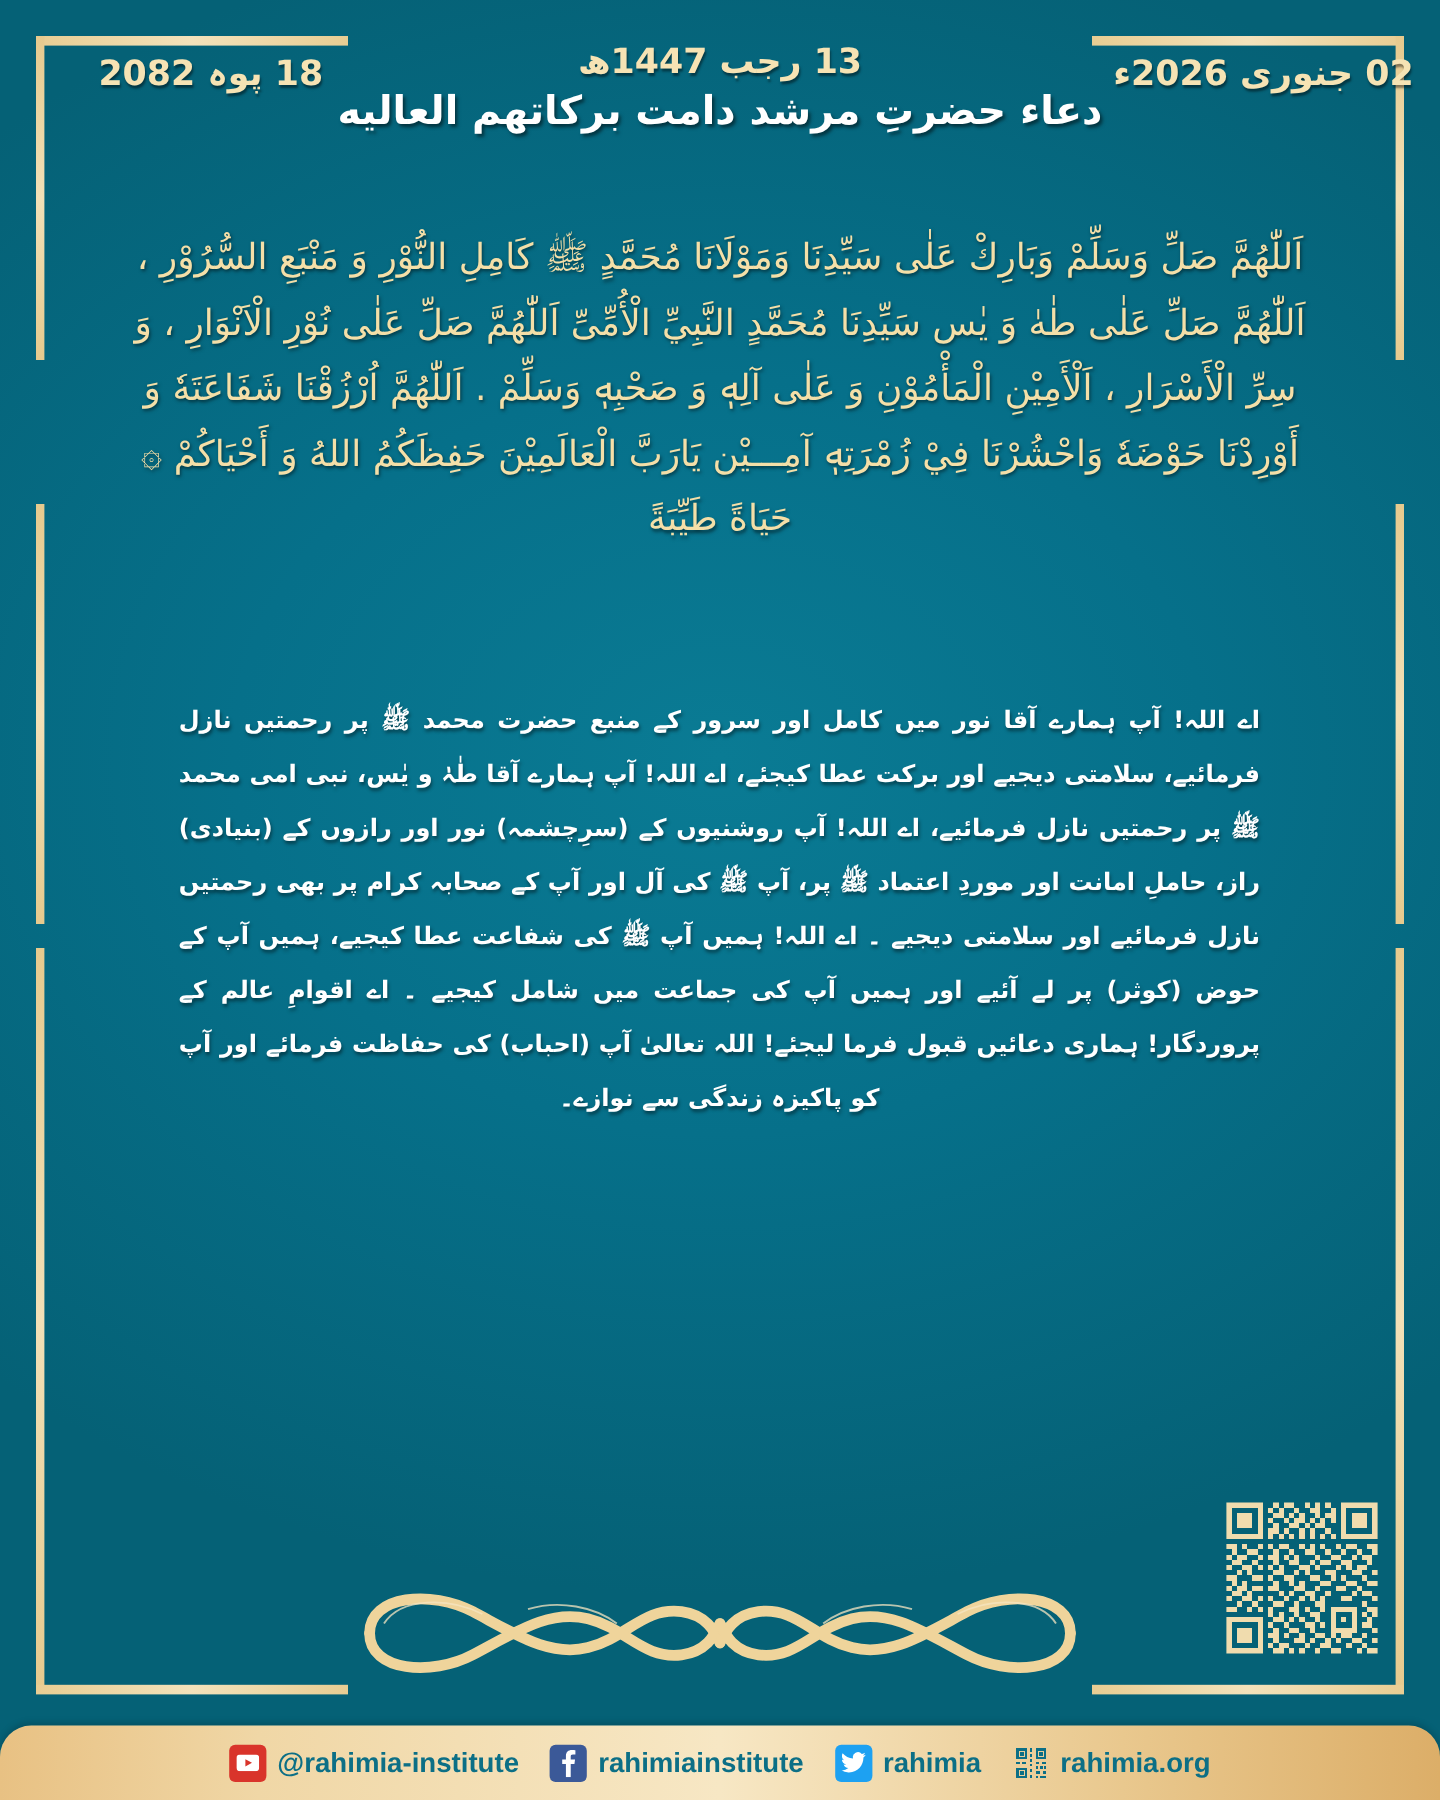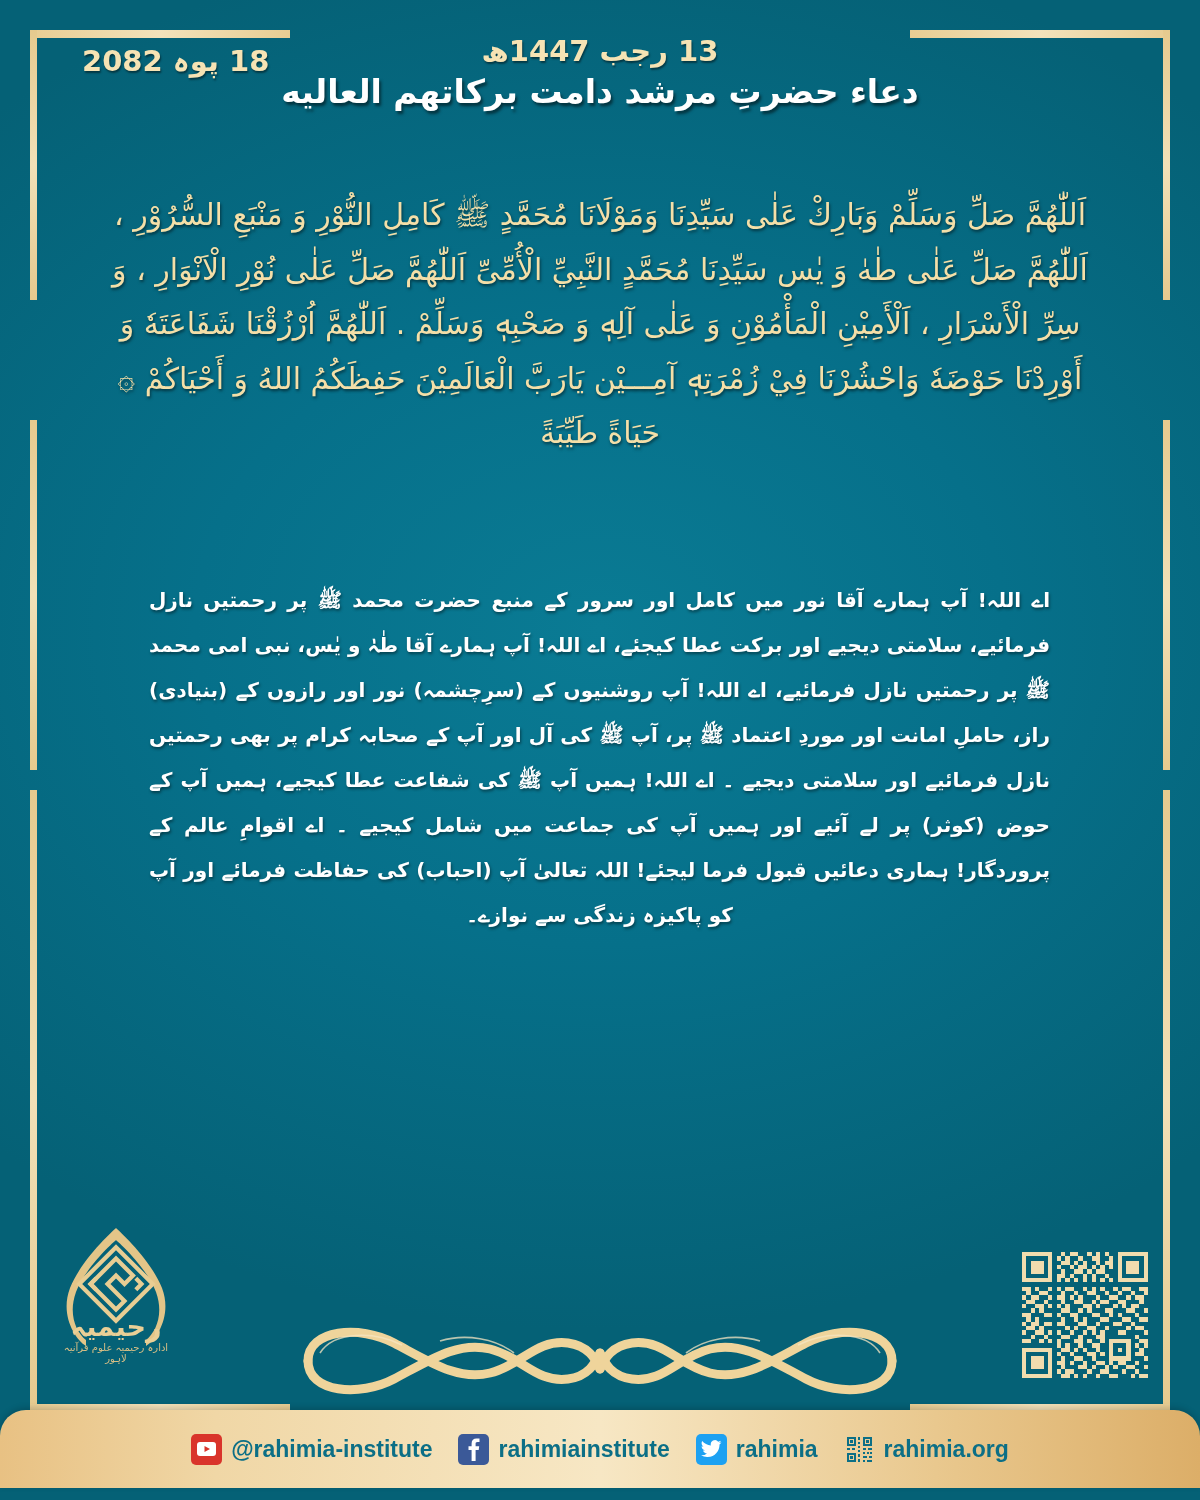--- a/index.html
+++ b/index.html
@@ -95,21 +95,21 @@
   }
 
   
   .qr { position: absolute; right: 52px; bottom: 122px; width: 126px; height: 126px; }
 
   
   .ornament { position: absolute; left: 50%; transform: translateX(-50%); bottom: 95px; width: 620px; height: 96px; }
 
   
   .footer {
-    position: absolute; left: 0; right: 0; bottom: 12px; height: 78px;
+    position: absolute; left: 0; right: 0; bottom: 0; height: 62px;
     background: linear-gradient(90deg,#e8c183 0%, #f0d7a6 18%, #f7e7c4 50%, #e9c88e 78%, #dcae68 100%);
     border-radius: 26px 26px 0 0;
     display: flex; align-items: center; justify-content: center; gap: 26px;
     box-shadow: 0 -2px 6px rgba(0,0,0,.18);
   }
   .social { display: flex; align-items: center; gap: 9px; }
   .social .handle {
     color: #0c6f86; font-size: 23px; font-weight: 700;
     font-family: "Liberation Sans", sans-serif;
     white-space: nowrap;
@@ -132,43 +132,29 @@
   <div class="frame-seg frame-v" style="right:30px; top:30px;  height:270px;"></div>
   <div class="frame-seg frame-v" style="left:30px;  top:420px; height:350px;"></div>
   <div class="frame-seg frame-v" style="right:30px; top:420px; height:350px;"></div>
   <div class="frame-seg frame-v" style="left:30px;  top:790px; height:620px;"></div>
   <div class="frame-seg frame-v" style="right:30px; top:790px; height:620px;"></div>
   <div class="frame-seg soft" style="left:30px;  top:1404px; width:260px; height:8px;"></div>
   <div class="frame-seg soft" style="right:30px; top:1404px; width:260px; height:8px;"></div>
 
   <div class="hdr">
     <div class="date date-hijri">13 رجب 1447ھ</div>
+    <div class="date date-greg">02 جنوری 2026ء</div>
     <div class="date date-bikrami">18 پوہ 2082</div>
   </div>
   <div class="title">دعاء حضرتِ مرشد دامت بركاتهم العاليه</div>
 
   <div class="arabic">اَللّٰهُمَّ صَلِّ وَسَلِّمْ وَبَارِكْ عَلٰی سَيِّدِنَا وَمَوْلَانَا مُحَمَّدٍ ﷺ كَامِلِ النُّوْرِ وَ مَنْبَعِ السُّرُوْرِ ، اَللّٰهُمَّ صَلِّ عَلٰی طٰهٰ وَ يٰس سَيِّدِنَا مُحَمَّدٍ النَّبِيِّ الْأُمِّیِّ اَللّٰهُمَّ صَلِّ عَلٰی نُوْرِ الْاَنْوَارِ ، وَ سِرِّ الْأَسْرَارِ ، اَلْأَمِيْنِ الْمَأْمُوْنِ وَ عَلٰی آلِهٖ وَ صَحْبِهٖ وَسَلِّمْ . اَللّٰهُمَّ اُرْزُقْنَا شَفَاعَتَهٗ وَ أَوْرِدْنَا حَوْضَهٗ وَاحْشُرْنَا فِيْ زُمْرَتِهٖ آمِـــيْن يَارَبَّ الْعَالَمِيْنَ حَفِظَكُمُ اللهُ وَ أَحْيَاكُمْ ۞ حَيَاةً طَيِّبَةً</div>
 
   <div class="urdu">اے اللہ! آپ ہمارے آقا نور میں کامل اور سرور کے منبع حضرت محمد ﷺ پر رحمتیں نازل فرمائیے، سلامتی دیجیے اور بركت عطا کیجئے، اے اللہ! آپ ہمارے آقا طٰہٰ و یٰس، نبی امی محمد ﷺ پر رحمتیں نازل فرمائیے، اے اللہ! آپ روشنیوں کے (سرِچشمہ) نور اور رازوں کے (بنیادی) راز، حاملِ امانت اور موردِ اعتماد ﷺ پر، آپ ﷺ کی آل اور آپ کے صحابہ کرام پر بھی رحمتیں نازل فرمائیے اور سلامتی دیجیے ۔ اے اللہ! ہمیں آپ ﷺ کی شفاعت عطا کیجیے، ہمیں آپ کے حوض (کوثر) پر لے آئیے اور ہمیں آپ کی جماعت میں شامل کیجیے ۔ اے اقوامِ عالم کے پروردگار! ہماری دعائیں قبول فرما لیجئے! اللہ تعالیٰ آپ (احباب) کی حفاظت فرمائے اور آپ کو پاکیزہ زندگی سے نوازے۔</div>
 
-  <div class="logo">
-    <svg viewBox="0 0 128 150" width="128" height="150" aria-hidden="true">
-
-      <path d="M64 6 C64 6 30 36 18 66 C8 92 22 116 34 124 L34 118 C24 110 16 92 24 70 C34 44 64 18 64 18 C64 18 94 44 104 70 C112 92 104 110 94 118 L94 124 C106 116 120 92 110 66 C98 36 64 6 64 6 Z" fill="#e3c588"></path>
-
-      <g transform="translate(64,62) rotate(45)" fill="none" stroke="#e8cd93" stroke-width="4.2">
-        <rect x="-26" y="-26" width="52" height="52"></rect>
-        <path d="M-18 -18 H6 V-6 H-6 V6 H18 V18 H-18 Z"></path>
-        <path d="M10 -18 H18 V-10"></path>
-        <path d="M-18 10 V18 H-10"></path>
-      </g>
-    </svg>
-    <div class="logo-txt-main">رحیمیہ</div>
-    <div class="logo-txt-sub" style="color:#d8bf85; font-size:10px; letter-spacing:.3px;">ادارہ رحیمیہ علوم قرآنیہ لاہور</div>
-  </div>
 
   <div class="qr">
     <svg viewBox="0 0 29 29" width="126" height="126" shape-rendering="crispEdges" aria-hidden="true">
       <g fill="#f0dcae">
 
         <path d="M0 0h7v7H0z M1 1v5h5V1z M2 2h3v3H2z"></path>
         <path d="M22 0h7v7h-7z M23 1v5h5V1z M24 2h3v3h-3z"></path>
         <path d="M0 22h7v7H0z M1 23v5h5v-5z M2 24h3v3H2z"></path>
 
         <path d="M8 6h1v1H8z M10 6h1v1h-1z M12 6h1v1h-1z M14 6h1v1h-1z M16 6h1v1h-1z M18 6h1v1h-1z M20 6h1v1h-1z"></path>

